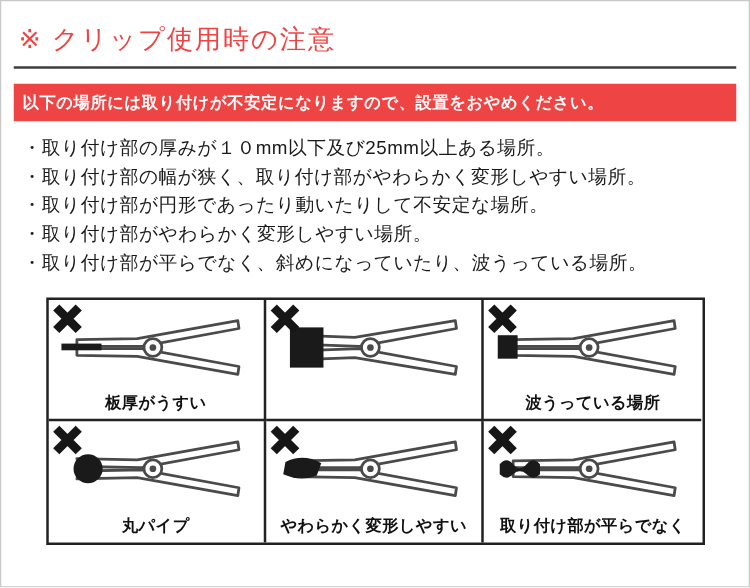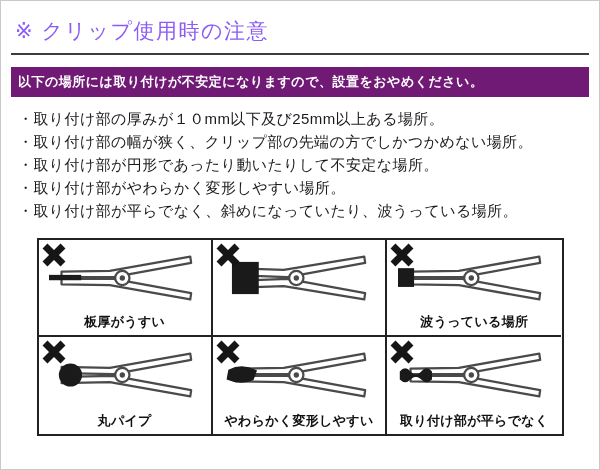--- a/index.html
+++ b/index.html
@@ -14,31 +14,31 @@
     border:1px solid #c9c9c9;
     background:#fff;
     padding:10px 10px 0 10px;
     position:relative;
     overflow:hidden;
   }
   .title {
     font-size:21px;
     font-weight:500;
     letter-spacing:1.5px;
-    color:#8b5cf6;
+    color:#ef4444;
     padding:6px 0 0 4px;
   }
   .rule {
     border:none;
     border-top:2px solid #3d3d3d;
     margin-top:8px;
   }
   .warning-banner {
     margin-top:12px;
-    background:#701a75;
+    background:#ef4444;
     color:#ffffff;
     font-size:13px;
     font-weight:bold;
     letter-spacing:0.5px;
     padding:6px 6px 6px 7px;
   }
   .bullet-list { margin-top:10px; padding-left:7px; }
   .bullet-item {
     font-size:15px;
     line-height:23px;
@@ -93,21 +93,21 @@
 
 <div class="page">
 
   <div class="title">※ クリップ使用時の注意</div>
   <hr class="rule">
 
   <div class="warning-banner">以下の場所には取り付けが不安定になりますので、設置をおやめください。</div>
 
   <div class="bullet-list">
     <div class="bullet-item">・取り付け部の厚みが１０mm以下及び25mm以上ある場所。</div>
-    <div class="bullet-item">・取り付け部の幅が狭く、クリップ部の先端の方でしかつかめない場所。</div>
+    <div class="bullet-item">・取り付け部の幅が狭く、取り付け部がやわらかく変形しやすい場所。</div>
     <div class="bullet-item">・取り付け部が円形であったり動いたりして不安定な場所。</div>
     <div class="bullet-item">・取り付け部がやわらかく変形しやすい場所。</div>
     <div class="bullet-item">・取り付け部が平らでなく、斜めになっていたり、波うっている場所。</div>
   </div>
 
   <div class="notice-grid">
 
     <div class="cell">
       <svg class="xmark" width="26" height="26" viewBox="0 0 26 26">
         <path d="M4 4 L22 22 M22 4 L4 22" stroke="#161616" stroke-width="7" fill="none"></path>

